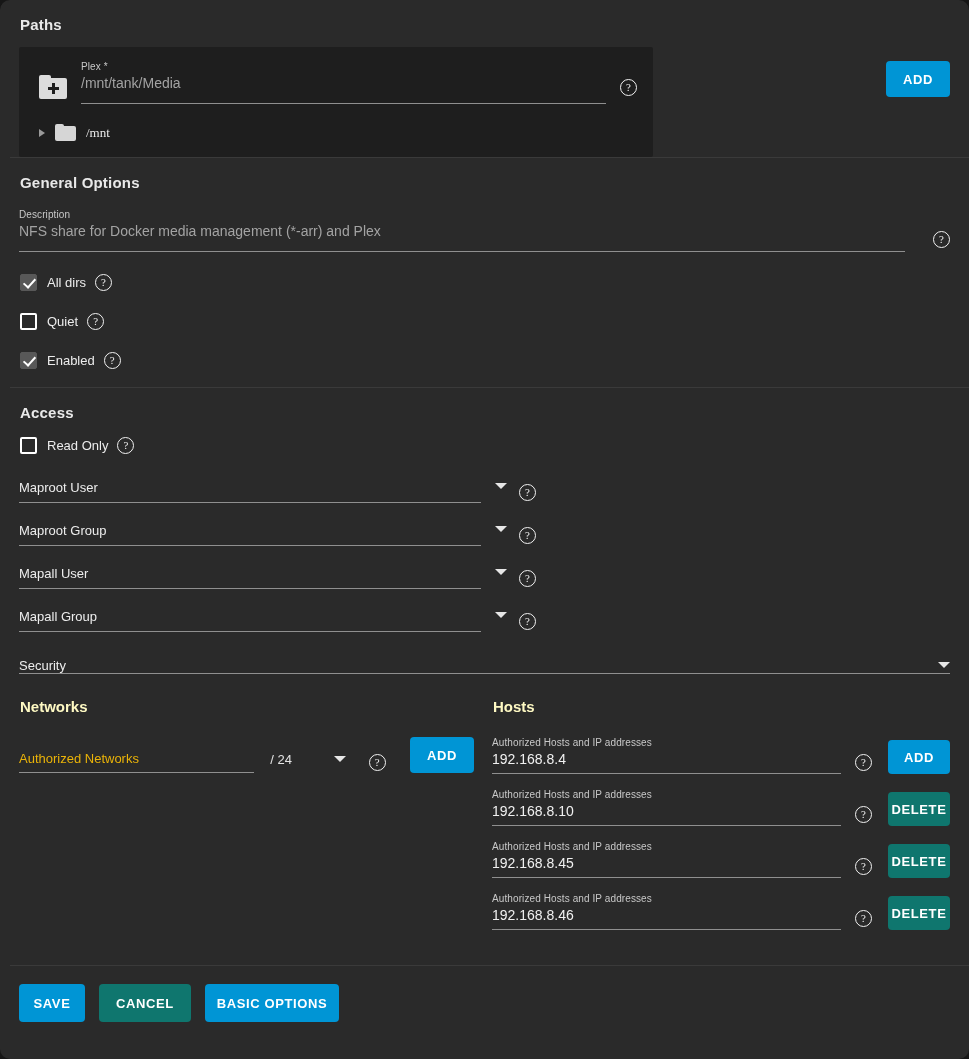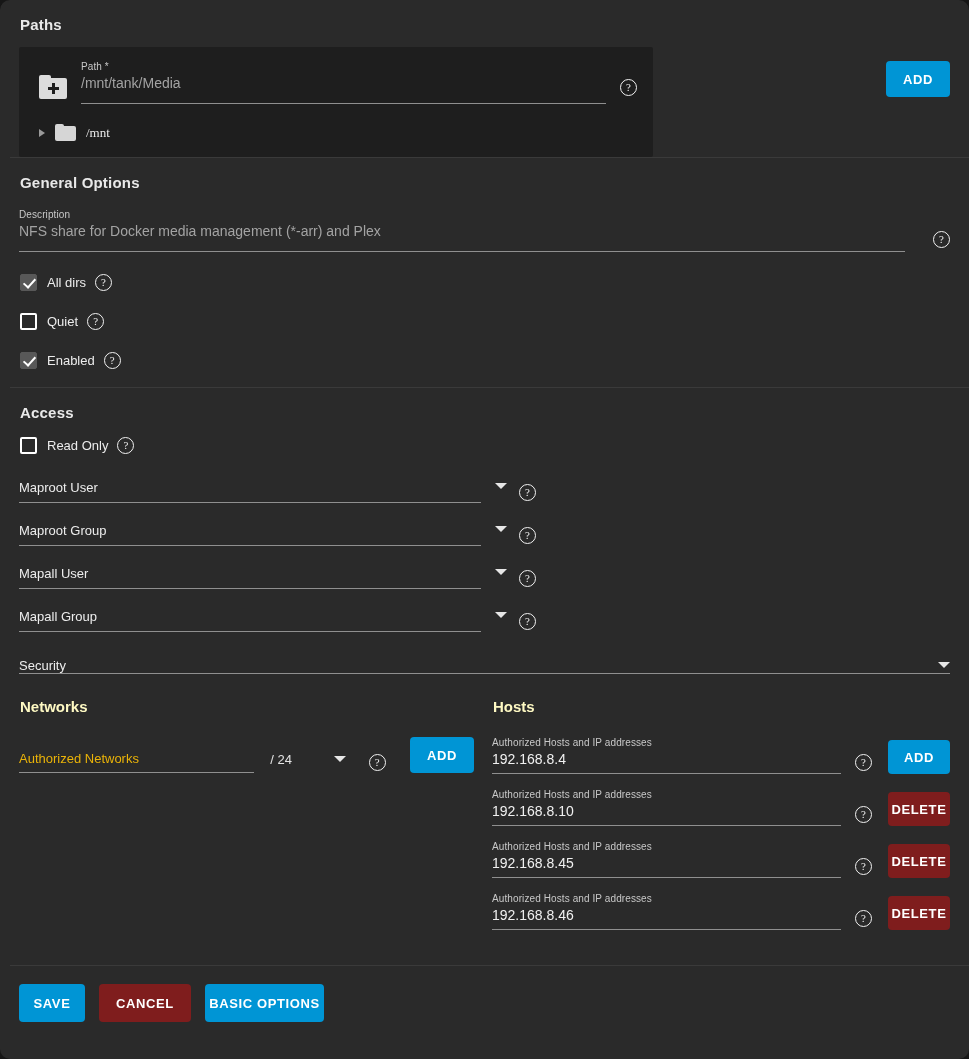--- a/index.html
+++ b/index.html
@@ -139,21 +139,21 @@
     border-radius: 4px;
     color: #ffffff;
     font-size: 13px;
     font-weight: bold;
     letter-spacing: .6px;
     font-family: "Liberation Sans", sans-serif;
     cursor: pointer;
     padding: 0;
   }
   .btn-primary { background: #0095d5; }
-  .btn-grey    { background: #7f1d1d; }
+  .btn-grey    { background: #0f766e; }
 
   #paths-add-button {
     width: 64px; height: 36px;
     margin-left: auto;
     margin-top: 14px;
   }
 
   
   #general-section { padding-top: 16px; padding-bottom: 18px; }
   #general-section .section-title { margin: 0 0 18px 1px; }
@@ -286,21 +286,21 @@
   .host-btn { width: 62px; height: 34px; margin-left: 16px; flex: none; }
   .host-row { margin-bottom: 15px; }
 
   
   #footer-bar {
     padding: 18px 19px 0 19px;
   }
   .footer-buttons { display: flex; gap: 14px; }
   #save-button         { width: 66px; height: 38px; }
   #cancel-button       { width: 92px; height: 38px; }
-  #basic-options-button{ width: 119px; height: 38px; }
+  #basic-options-button{ width: 134px; height: 38px; }
 </style>
 </head>
 <body>
 
 <div class="dialog">
 
   <div class="section" id="paths-section">
     <div class="section-title">Paths</div>
 
     <div class="paths-row">
@@ -308,21 +308,21 @@
 
         <div class="path-field-row">
           <div class="folder-add-icon">
             <div class="tab"></div>
               <div class="body"></div>
             <div class="plus-h"></div>
               <div class="plus-v"></div>
           </div>
 
           <div class="field">
-            <div class="field-label">Path *</div>
+            <div class="field-label">Plex *</div>
             <div class="field-value">/mnt/tank/Media</div>
           </div>
 
           <div class="help-icon" style="margin:18px 0 0 14px;">?</div>
         </div>
 
         <div class="tree-row">
           <div class="tree-caret"></div>
           <div class="folder-icon">
             <div class="tab"></div>

